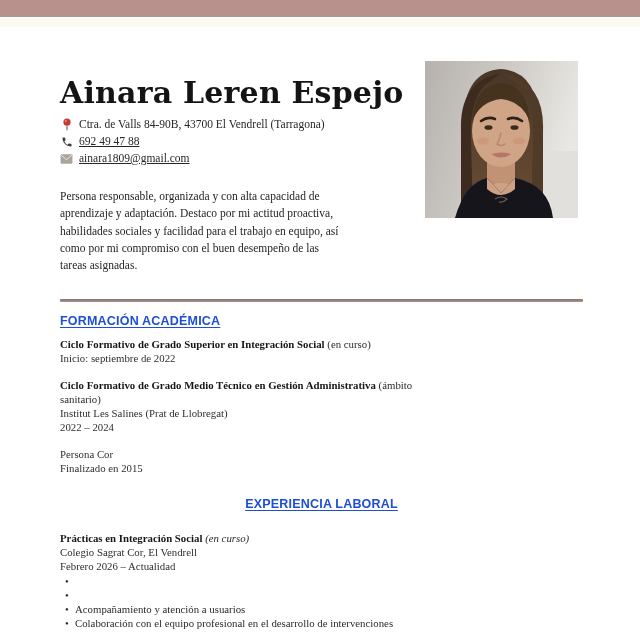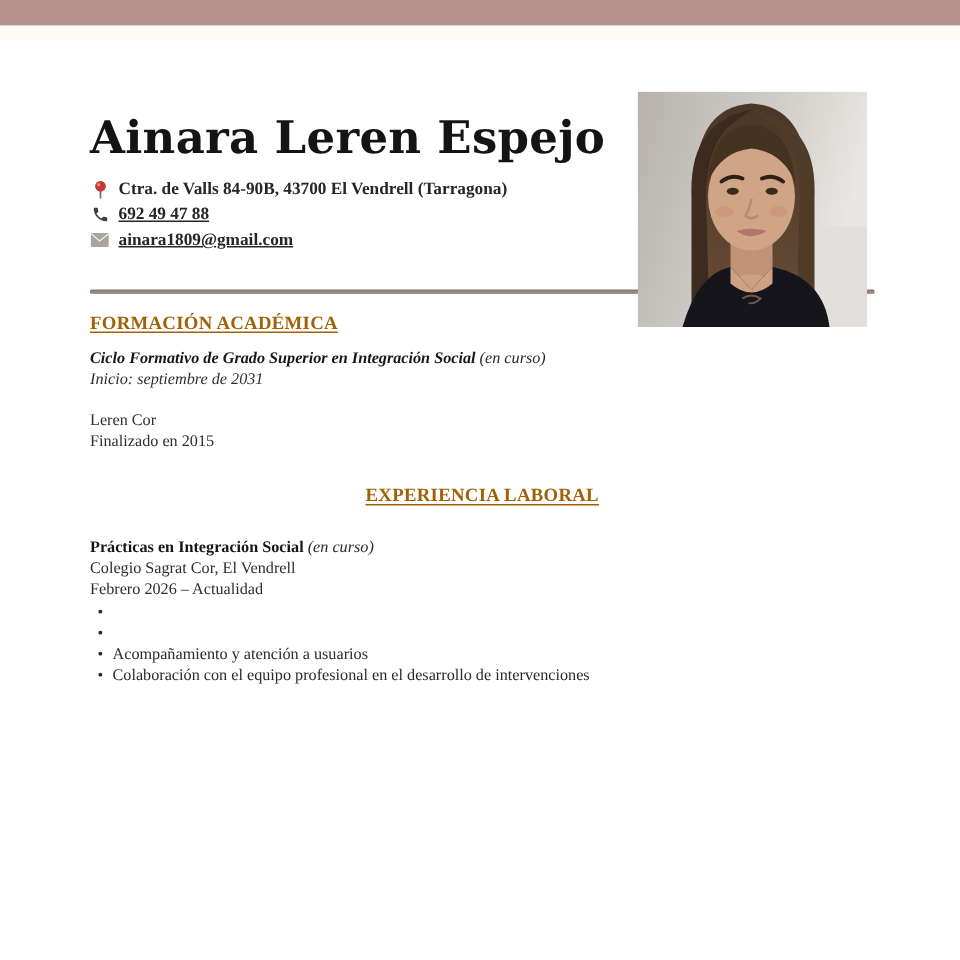--- a/index.html
+++ b/index.html
@@ -11,21 +11,21 @@
   .top-band{height:16px;background:#b8918c;border-bottom:1px solid #a89b97;}
   .band-strip{height:10px;background:#fbfbf3;}
   .content{padding:0 57px 0 60px;}
 
   .name{
     margin:50px 0 0 0;font-family:"DejaVu Serif", serif;font-weight:bold;
     font-size:30px;line-height:32px;color:#141414;letter-spacing:0.2px;
   }
 
   .contacts{margin-top:9px;}
-  .contact-row{display:flex;align-items:center;height:16px;margin-bottom:1px;font-weight:bold;}
+  .contact-row{display:flex;height:16px;margin-bottom:1px;}
   .cicon{width:13px;height:13px;margin-right:6px;display:inline-flex;align-items:center;justify-content:center;flex:0 0 13px;}
   .cicon svg{display:block;}
   .ctext{font-size:11.5px;color:#262626;}
   a.ctext{color:#262626;text-decoration:underline;cursor:pointer;}
 
   .summary{
     margin:20px 0 0 0;width:420px;white-space:pre-line;
     font-size:11.5px;line-height:17.3px;color:#242424;
   }
 
@@ -35,27 +35,27 @@
   }
   .photo svg{display:block;}
 
   .divider{
     margin-top:25px;height:3px;width:523px;
     background:linear-gradient(#85736b,#a6958e);
     border-radius:1px;
   }
 
   .section-heading{
-    margin:12px 0 0 0;font-family:Liberation Serif, serif;font-weight:bold;
-    font-size:12.5px;color:#a16207;letter-spacing:0.2px;
+    margin:12px 0 0 0;font-family:Liberation Sans, sans-serif;font-weight:bold;
+    font-size:12.5px;color:#1d4ed8;letter-spacing:0.2px;
     text-decoration:underline;text-underline-offset:2px;
   }
 
   .entry{margin-top:13px;width:470px;font-size:10.8px;line-height:14px;color:#2a2a2a;}
-  .entry.first{margin-top:9px;font-style:italic;}
+  .entry.first{margin-top:9px;}
   .entry-title .bold{font-weight:bold;color:#161616;}
   .entry-title .note{white-space:pre-line;}
   .entry-title .note.italic{font-style:italic;}
   .entry-line{color:#2e2e2e;}
 
   .exp-gap{margin-top:22px;text-align:center;}
   .bullets{margin-top:1px;}
   .bullet-row{display:flex;line-height:14px;}
   .bullet{flex:0 0 10px;margin-left:5px;text-align:left;color:#2a2a2a;}
 </style>
@@ -93,35 +93,48 @@
         <span class="cicon">
           <svg width="13" height="10" viewBox="0 0 20 16">
             <rect x="0.5" y="0.5" width="19" height="15" rx="1.5" fill="#aba49d"></rect>
             <path d="M1 1.5 L10 9 L19 1.5" stroke="#f4f2ef" stroke-width="1.4" fill="none"></path>
           </svg>
         </span>
         <a class="ctext">ainara1809@gmail.com</a>
       </div>
     </div>
 
+    <p class="summary">Persona responsable, organizada y con alta capacidad de
+aprendizaje y adaptación. Destaco por mi actitud proactiva,
+habilidades sociales y facilidad para el trabajo en equipo, así
+como por mi compromiso con el buen desempeño de las
+tareas asignadas.</p>
 
     <div class="divider"></div>
 
     <h2 class="section-heading">FORMACIÓN ACADÉMICA</h2>
 
     <div class="entry first">
       <div class="entry-title">
         <span class="bold">Ciclo Formativo de Grado Superior en Integración Social</span><span class="note"> (en curso)</span>
       </div>
-      <div class="entry-line">Inicio: septiembre de 2031</div>
-    </div>
-
+      <div class="entry-line">Inicio: septiembre de 2022</div>
+    </div>
 
     <div class="entry">
-      <div class="entry-line">Leren Cor</div>
+      <div class="entry-title">
+        <span class="bold">Ciclo Formativo de Grado Medio Técnico en Gestión Administrativa</span><span class="note"> (ámbito
+sanitario)</span>
+      </div>
+      <div class="entry-line">Institut Les Salines (Prat de Llobregat)</div>
+      <div class="entry-line">2022 – 2024</div>
+    </div>
+
+    <div class="entry">
+      <div class="entry-line">Persona Cor</div>
       <div class="entry-line">Finalizado en 2015</div>
     </div>
 
     <h2 class="section-heading exp-gap">EXPERIENCIA LABORAL</h2>
 
     <div class="entry" style="margin-top:20px;">
       <div class="entry-title">
         <span class="bold">Prácticas en Integración Social</span><span class="note italic"> (en curso)</span>
       </div>
       <div class="entry-line">Colegio Sagrat Cor, El Vendrell</div>

